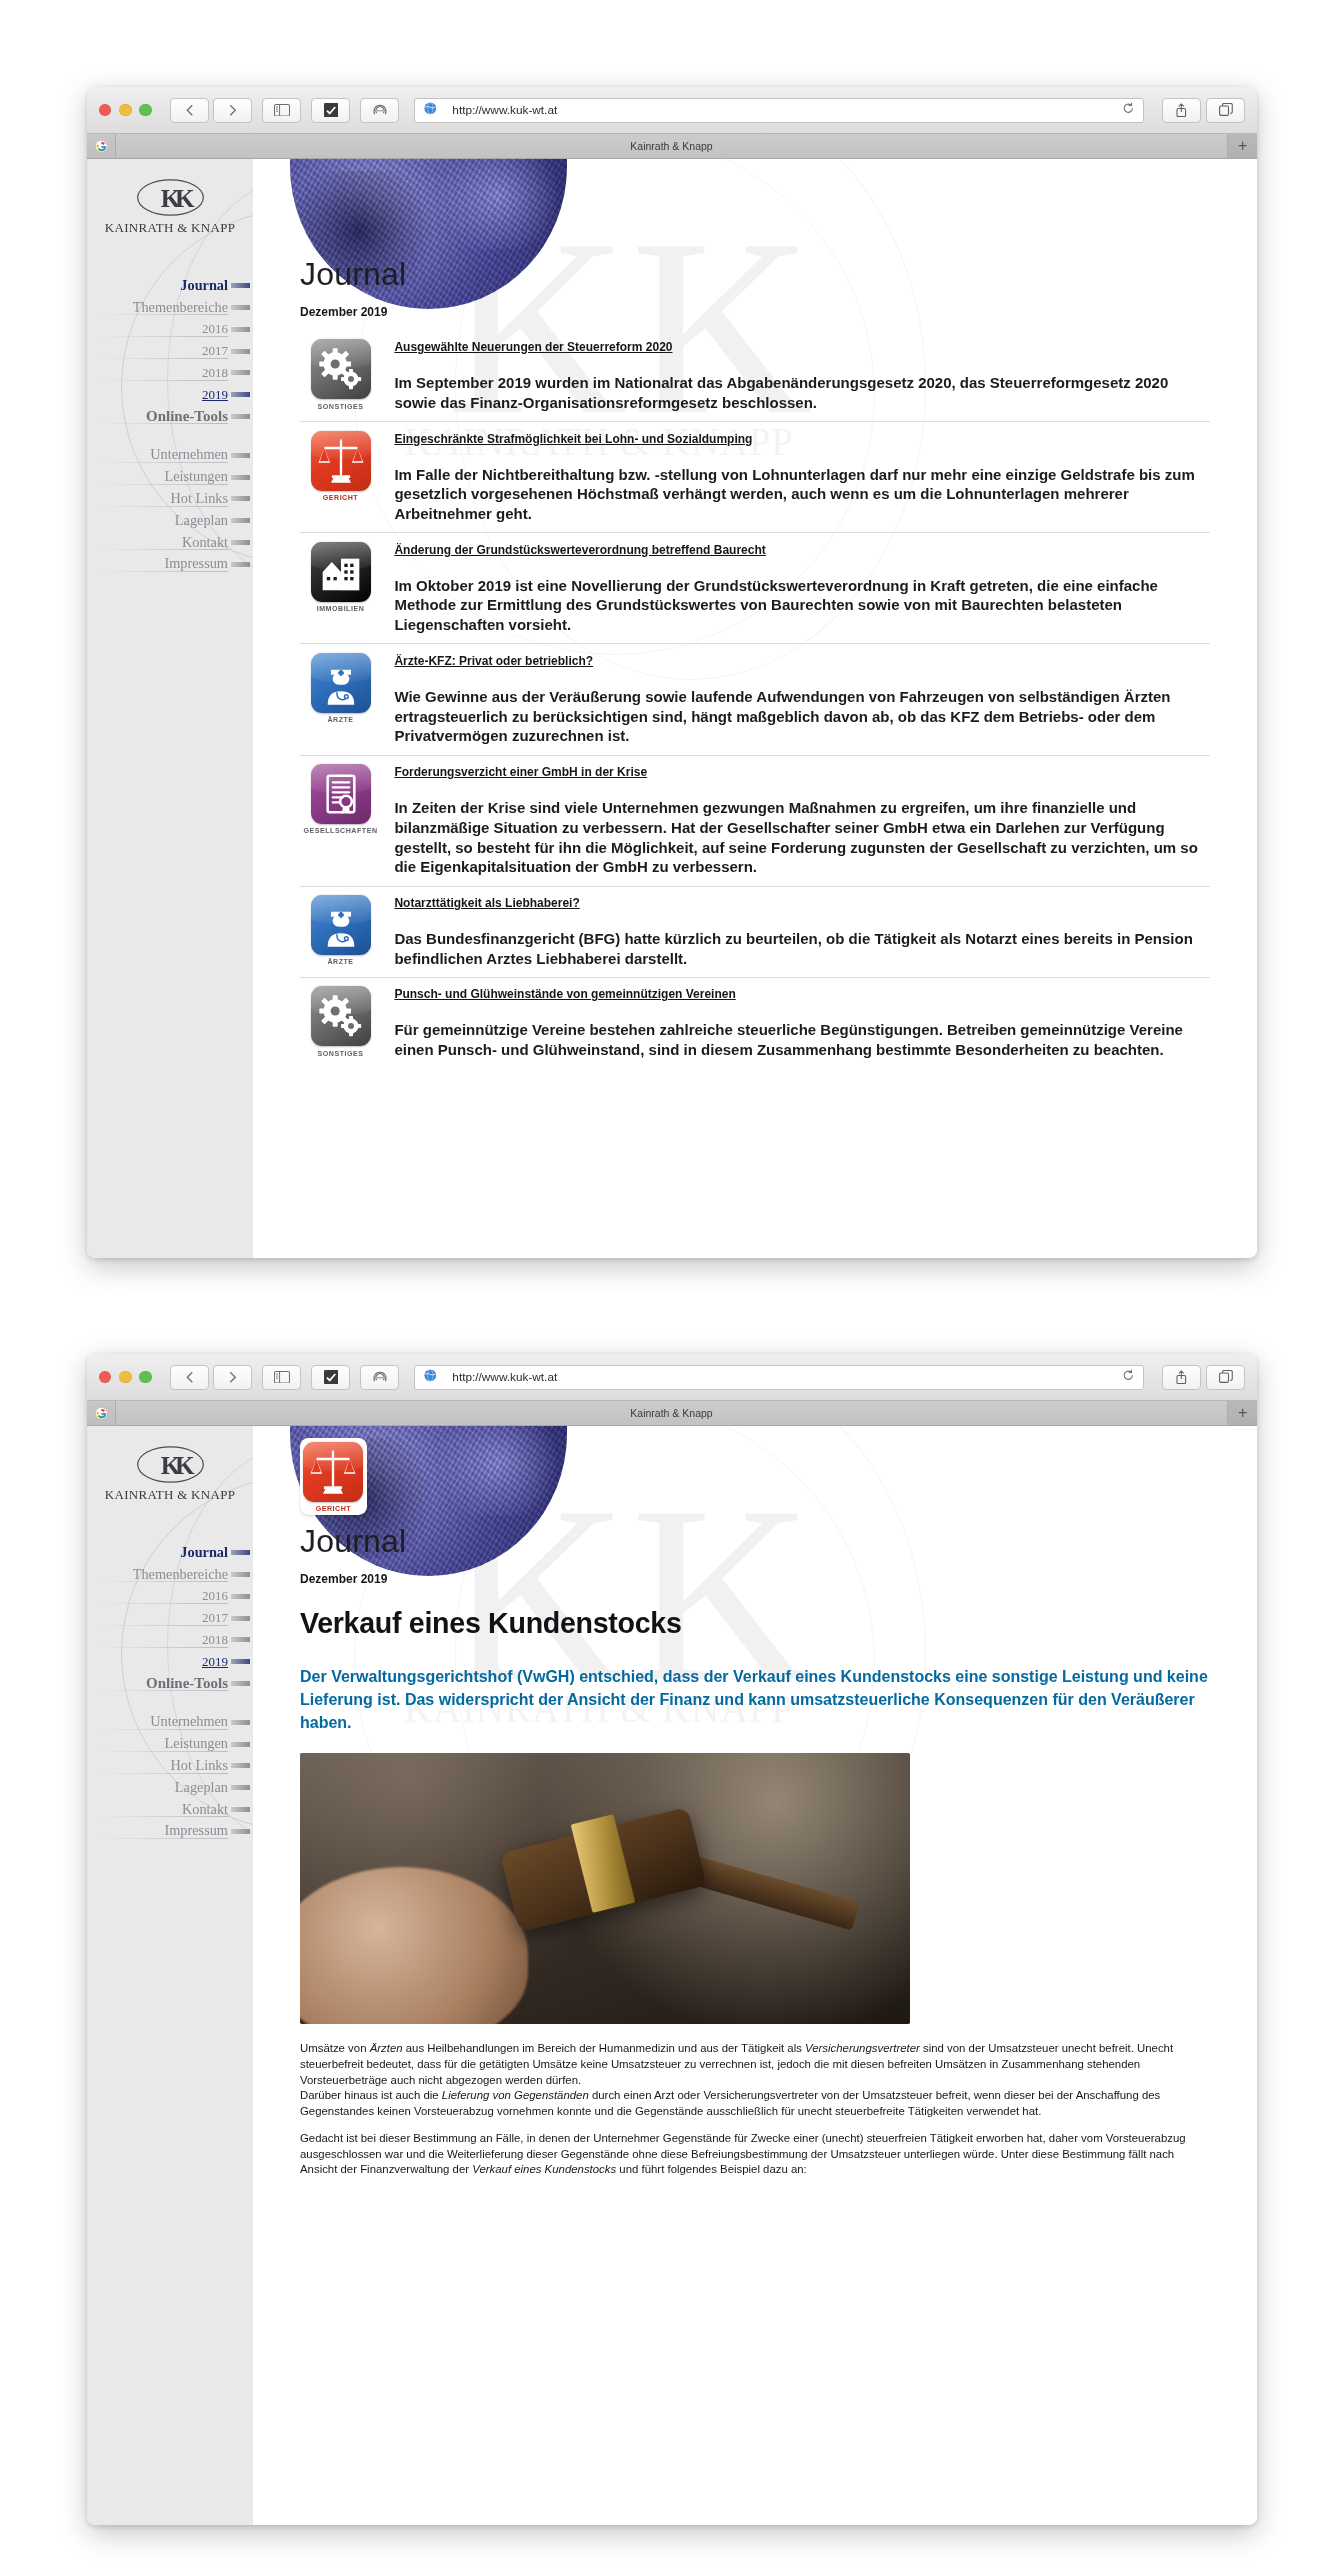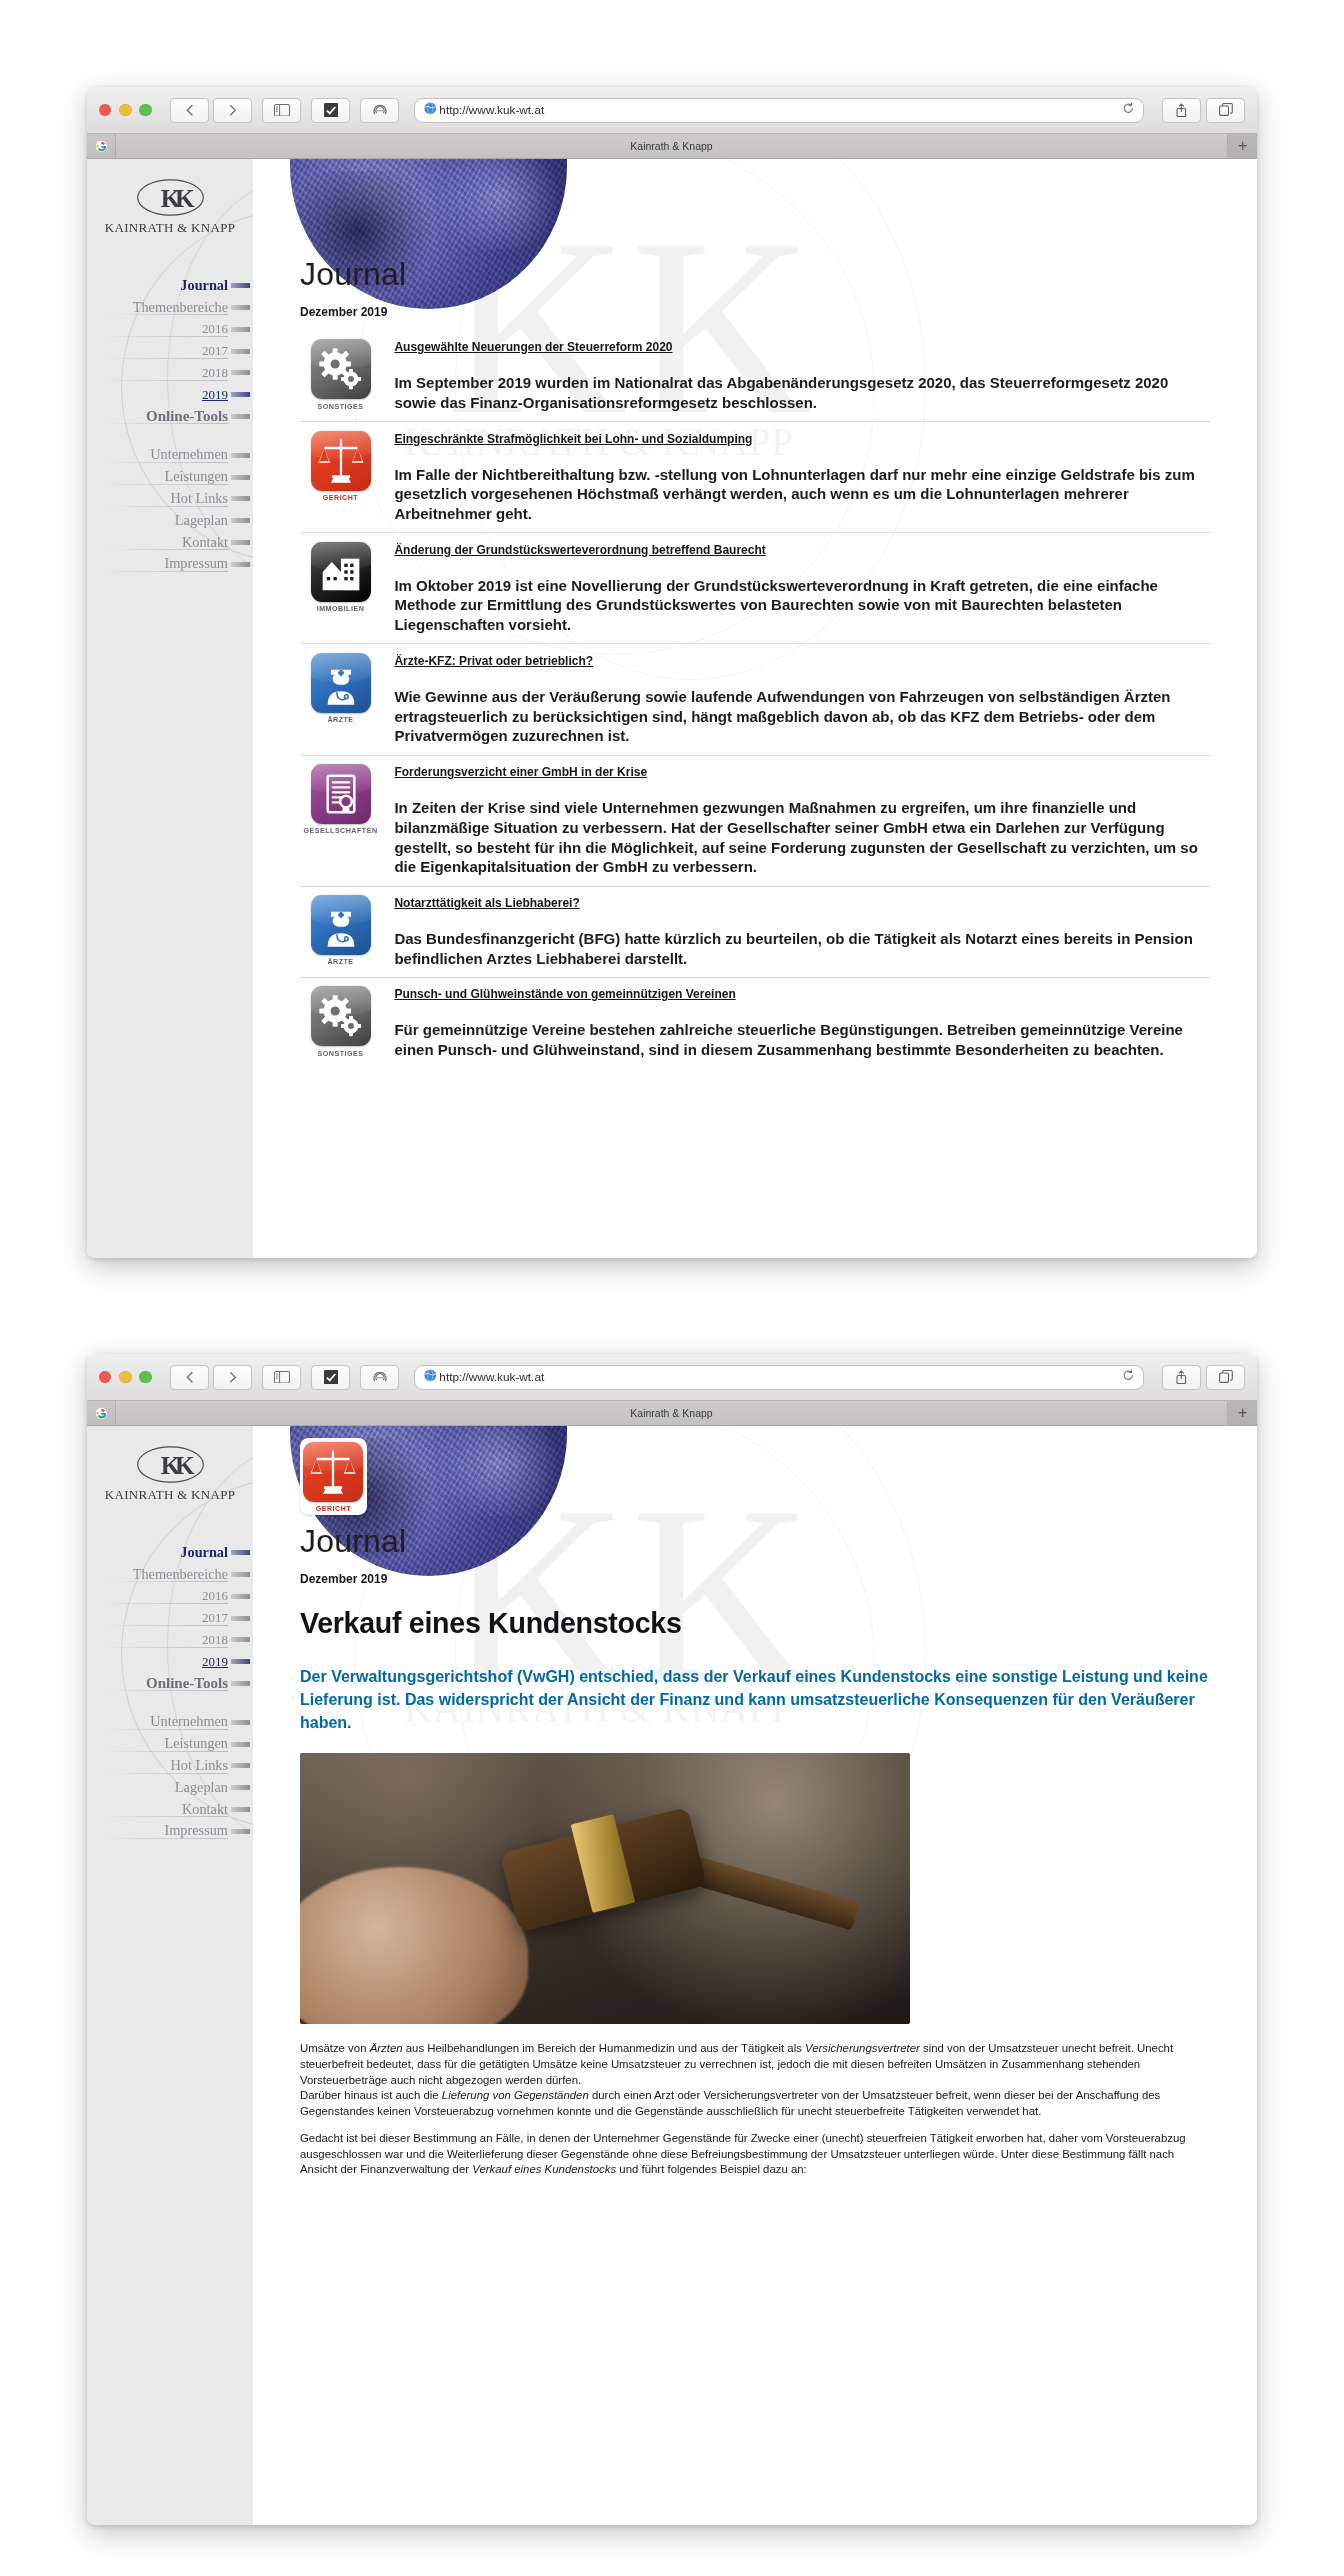--- a/index.html
+++ b/index.html
@@ -60,25 +60,25 @@
     font-size: 12.6px;
   }
   .navgroup { display: flex; gap: 4.2px; }
   .tbtn.wide { min-width: 39px; }
 
   .urlbar {
     flex: 1;
     height: 25px;
     background: #ffffff;
     border: 0.8px solid #c4c2c2;
-    border-radius: 9px;
+    border-radius: 3px;
     display: flex;
     align-items: center;
     padding: 0 8.4px;
-    gap: 3px;
+    gap: 16px;
     margin: 0 5px;
     position: relative;
   }
   .url-text {
     font-size: 11.8px;
     color: #2c2c2c;
     font-family: "Liberation Sans", sans-serif;
     flex: 1;
     white-space: nowrap;
     overflow: hidden;

